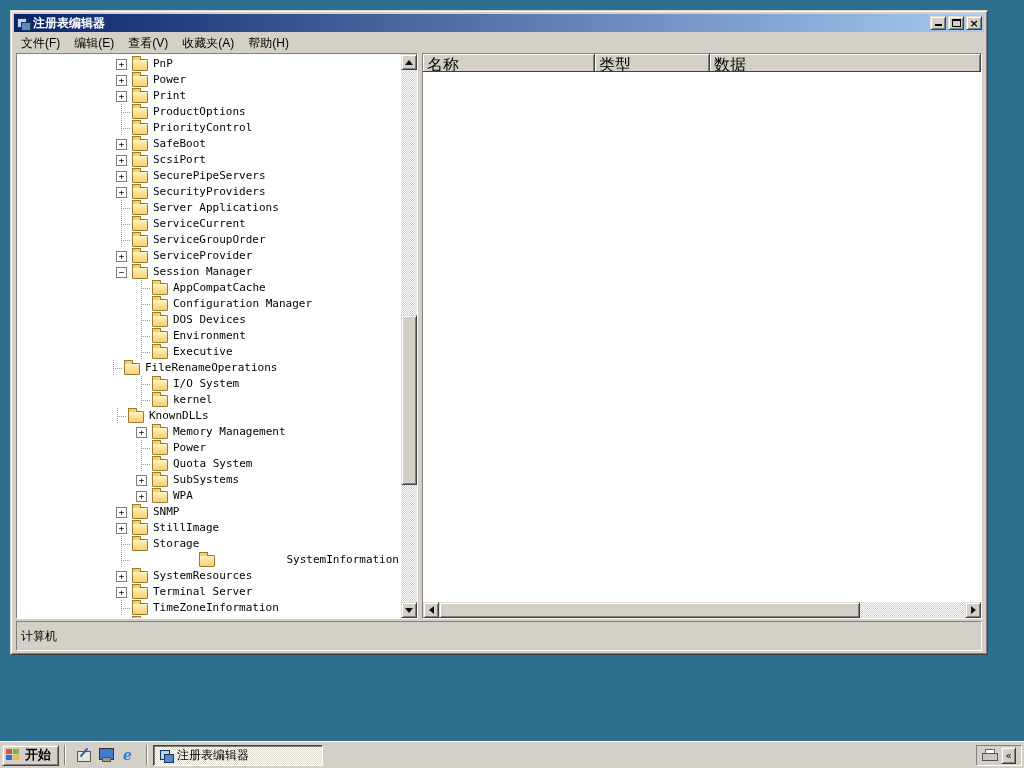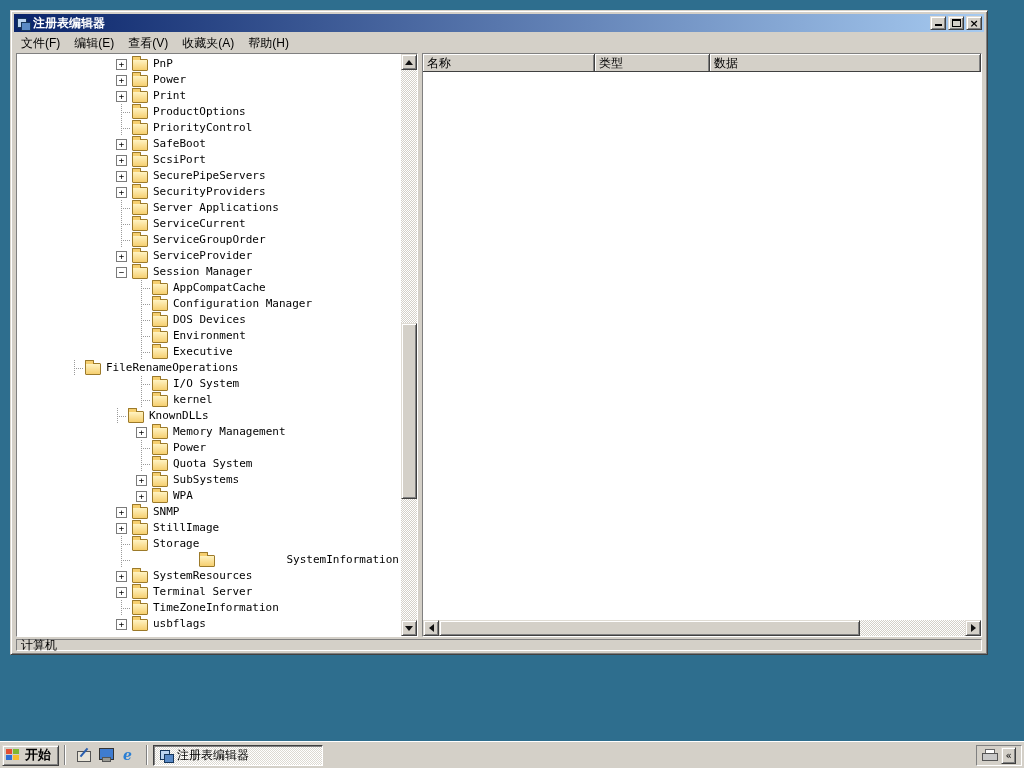--- a/index.html
+++ b/index.html
@@ -65,21 +65,21 @@
   .hscroll{height:16px;flex:none;display:flex;}
   .htrack{flex:1;position:relative;}
   .hthumb{position:absolute;top:0;height:16px;left:0;width:80%;}
   .tri-up{width:0;height:0;border-left:4px solid transparent;border-right:4px solid transparent;border-bottom:5px solid #111;}
   .tri-down{width:0;height:0;border-left:4px solid transparent;border-right:4px solid transparent;border-top:5px solid #111;}
   .tri-left{width:0;height:0;border-top:4px solid transparent;border-bottom:4px solid transparent;border-right:5px solid #111;}
   .tri-right{width:0;height:0;border-top:4px solid transparent;border-bottom:4px solid transparent;border-left:5px solid #111;}
   
   .list-header{flex:none;height:18px;display:flex;background:var(--chrome);}
   .col-header{
-    font-size:12px;padding:1px 4px;background:var(--chrome);white-space:nowrap;overflow:hidden;
+    font-size:16px;padding:1px 4px;background:var(--chrome);white-space:nowrap;overflow:hidden;
     border-right:1px solid #404040;border-bottom:1px solid #404040;
     box-shadow:inset 1px 1px 0 #ffffff, inset -1px 0 0 #808080;
   }
   .list-body{flex:1;background:#fff;}
   
   .tree-row{height:16px;display:flex;align-items:center;white-space:nowrap;}
   .slot{width:17px;height:16px;flex:none;position:relative;display:flex;align-items:center;justify-content:center;}
   .slot.leaf::before{content:"";position:absolute;left:8px;top:0;height:16px;width:1px;
     background-image:linear-gradient(to bottom,#9a9a9a 1px,transparent 1px);background-size:1px 2px;}
   .slot.leaf::after{content:"";position:absolute;left:8px;top:8px;right:0;height:1px;
@@ -87,21 +87,21 @@
   .expand-box{
     width:11px;height:11px;background:#fff;border:1px solid #7b7b7b;color:#000;
     font:9px/9px "DejaVu Sans Mono",monospace;text-align:center;position:relative;z-index:1;
   }
   .folder{width:16px;height:12px;flex:none;margin:2px 3px 0 2px;position:relative;
     background:linear-gradient(#fff3c2,#f6cf6f);border:1px solid #9c7a2a;border-radius:1px;}
   .folder::before{content:"";position:absolute;left:-1px;top:-4px;width:7px;height:3px;
     background:#f6cf6f;border:1px solid #9c7a2a;border-bottom:none;border-radius:1px 1px 0 0;}
   .tree-label{font:11px/14px "DejaVu Sans Mono","Liberation Mono",monospace;padding:0 2px;color:#000;}
   
-  .statusbar{flex:none;height:15px;padding:2px 3px 1px;border-radius:8px;}
+  .statusbar{flex:none;height:33px;padding:2px 3px 1px;border-radius:8px;}
   .status-panel{height:100%;border:1px solid;border-color:#808080 #fff #fff #808080;
     font-size:12px;padding:0 4px;display:flex;align-items:center;color:#000;}
   
   .taskbar{
     position:absolute;left:0;bottom:0;width:1024px;height:27px;background:var(--chrome);
     border-top:1px solid #ffffff;display:flex;align-items:center;padding:2px;gap:3px;
   }
   .start-btn{height:21px;display:flex;align-items:center;gap:4px;padding:0 7px 0 3px;
     font-weight:bold;font-size:13px;color:#000;}
   .winflag{width:15px;height:13px;display:grid;grid-template-columns:6px 6px;grid-template-rows:5px 5px;gap:1px;flex:none;}
@@ -267,21 +267,21 @@
           <div class="tree-row" style="padding-left: 116px;">
             <span class="slot leaf"></span>
             <span class="folder"></span>
             <span class="tree-label">Environment</span>
           </div>
           <div class="tree-row" style="padding-left: 116px;">
             <span class="slot leaf"></span>
             <span class="folder"></span>
             <span class="tree-label">Executive</span>
           </div>
-          <div class="tree-row" style="padding-left: 49px;">
+          <div class="tree-row" style="padding-left: 88px;">
             <span class="slot leaf"></span>
             <span class="folder"></span>
             <span class="tree-label">FileRenameOperations</span>
           </div>
           <div class="tree-row" style="padding-left: 116px;">
             <span class="slot leaf"></span>
             <span class="folder"></span>
             <span class="tree-label">I/O System</span>
           </div>
           <div class="tree-row" style="padding-left: 116px;">

